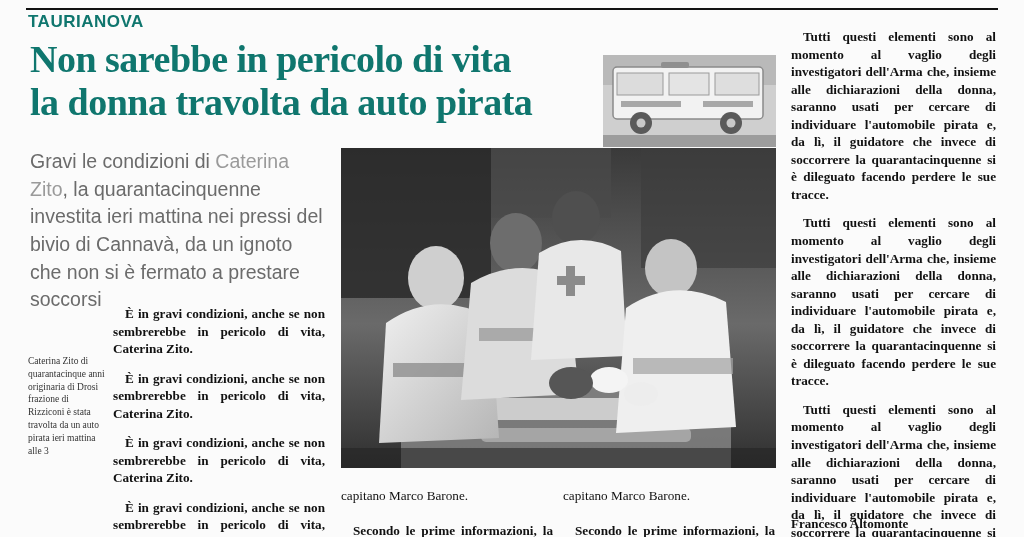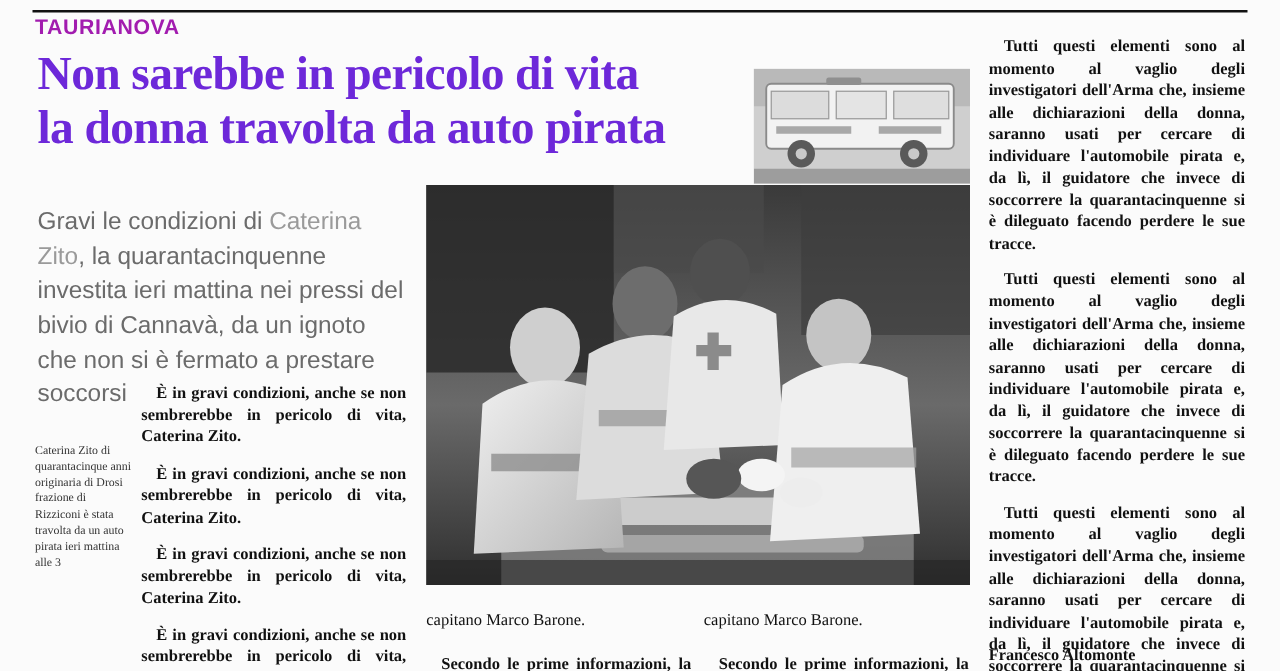--- a/index.html
+++ b/index.html
@@ -27,49 +27,48 @@
 
   
   .kicker {
     position: absolute;
     left: 28px;
     top: 12px;
     font-family: "Liberation Sans", sans-serif;
     font-weight: bold;
     font-size: 17px;
     letter-spacing: 0.5px;
-    color: #a21caf;
+    color: #0f766e;
   }
 
   
   .headline {
     position: absolute;
     left: 30px;
     top: 38px;
     width: 560px;
     font-family: "Liberation Serif", serif;
     font-weight: bold;
     font-size: 38px;
     line-height: 1.12;
-    color: #6d28d9;
+    color: #0f766e;
     letter-spacing: -0.5px;
   }
   .headline .l2 { display: block; }
 
   
   .standfirst {
     position: absolute;
     left: 30px;
     top: 148px;
     width: 295px;
     font-family: "Liberation Sans", sans-serif;
     font-size: 19.5px;
     line-height: 1.42;
     color: #6b6b6b;
-    margin-top: 16px;
   }
   .standfirst .hl { color: #9a9a9a; }
 
   
   .photo-caption-left {
     position: absolute;
     left: 28px;
     top: 355px;
     width: 78px;
     font-family: "Liberation Serif", serif;

